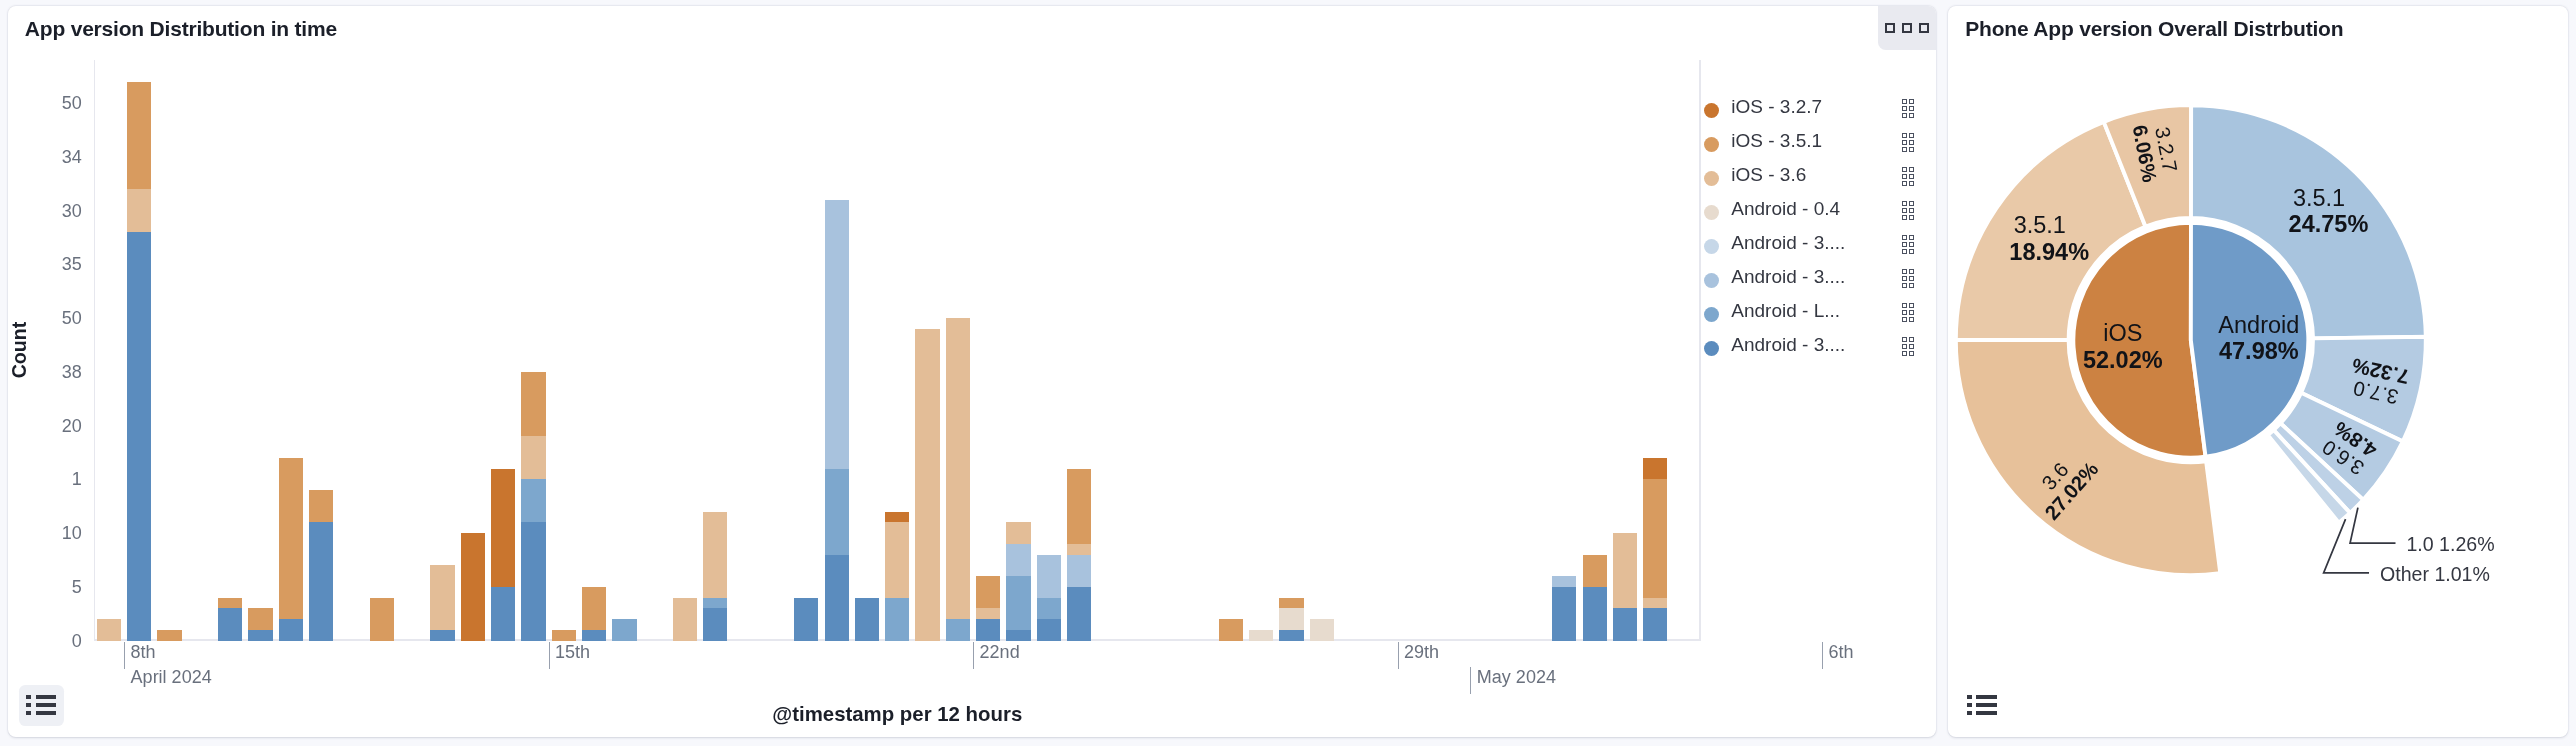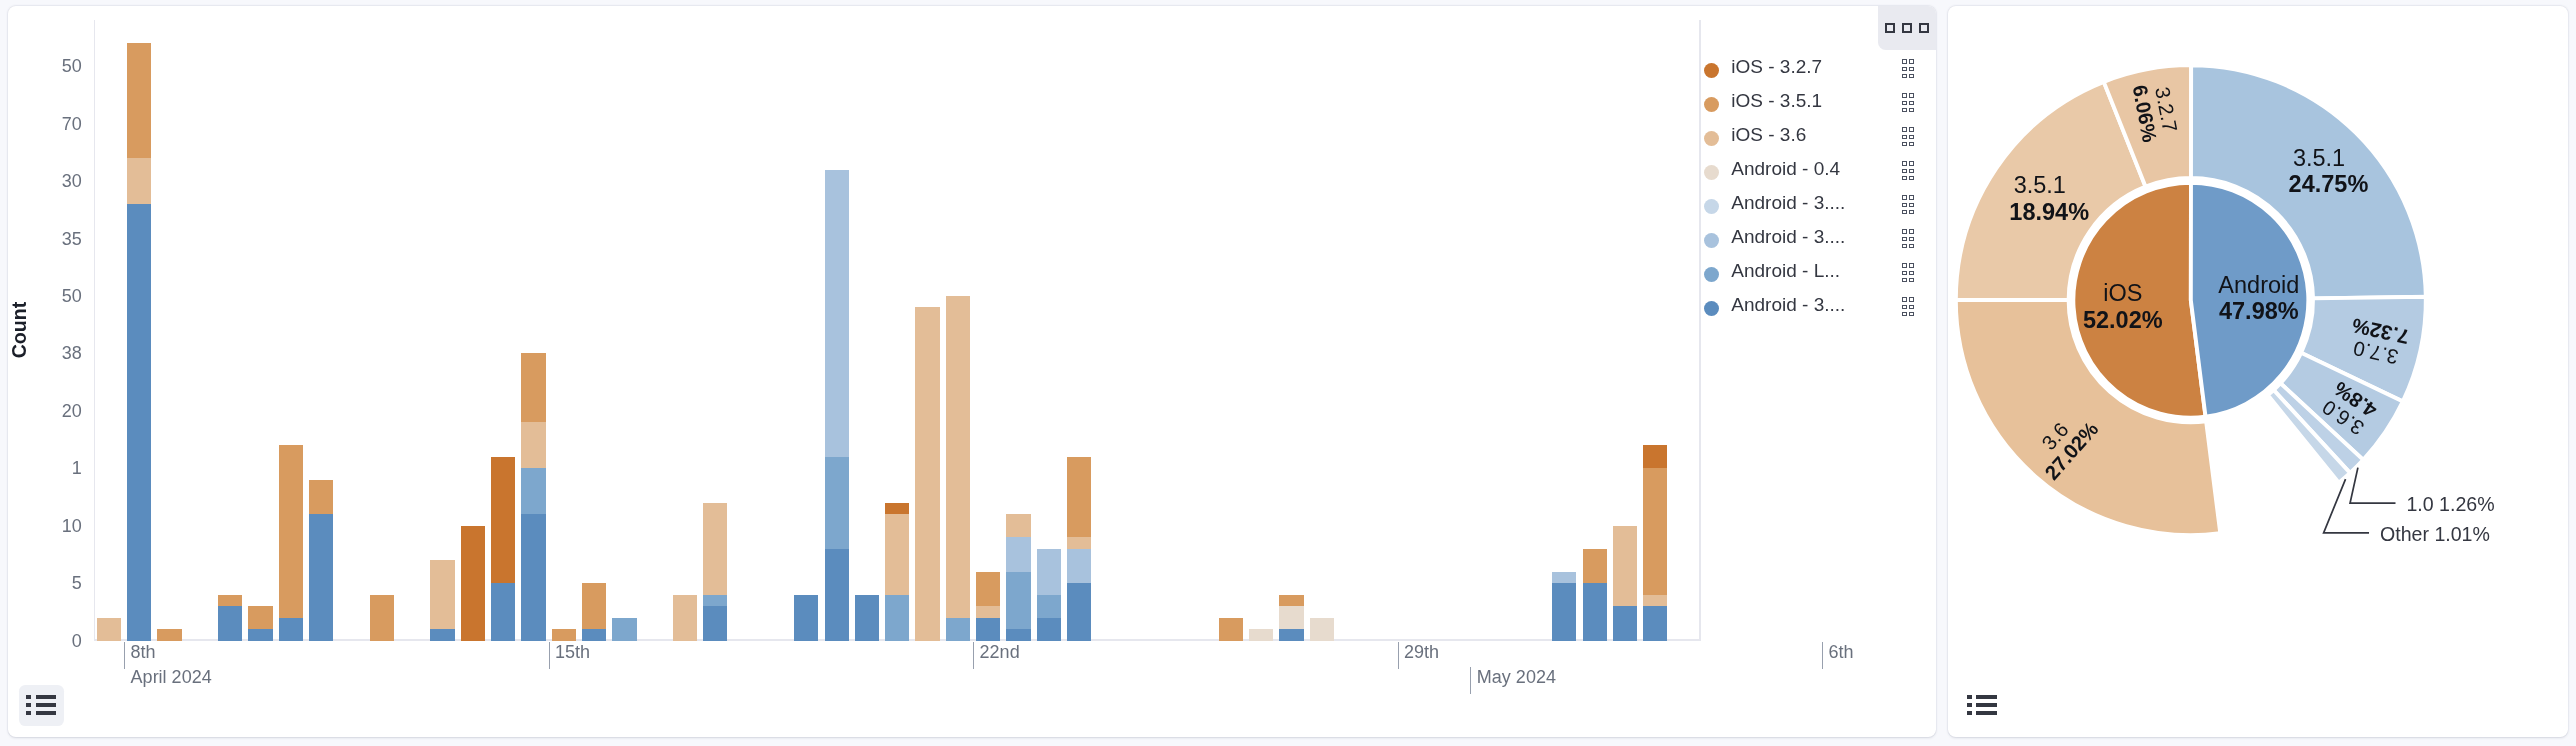--- a/index.html
+++ b/index.html
@@ -115,41 +115,42 @@
   .sun-pct-sm  { font-size: 26px; font-weight: bold; }
   .sun-leader { stroke: #343741; stroke-width: 2.2; fill: none; }
   .sun-out { font-size: 25px; fill: #343741; }
 </style>
 </head>
 <body>
 
 <div class="dashboard">
 
   <section class="panel panel-left">
+    <div class="panel-header">App version Distribution in time</div>
     <div class="panel-menu">
       <i></i>
       <i></i>
       <i></i>
     </div>
 
     <div class="panel-body">
       <div class="chart-area">
 
         <div class="yaxis" id="yaxis">
           <div class="ylabel">Count</div>
         <div class="ytick" style="top: 100%;">0</div>
             <div class="ytick" style="top: 90.7407%;">5</div>
             <div class="ytick" style="top: 81.4815%;">10</div>
             <div class="ytick" style="top: 72.2222%;">1</div>
             <div class="ytick" style="top: 62.963%; text-align: right;">20</div>
             <div class="ytick" style="top: 53.7037%;">38</div>
             <div class="ytick" style="top: 44.4444%;">50</div>
             <div class="ytick" style="top: 35.1852%;">35</div>
             <div class="ytick" style="top: 25.9259%;">30</div>
-            <div class="ytick" style="top: 16.6667%;">70</div>
+            <div class="ytick" style="top: 16.6667%;">34</div>
             <div class="ytick" style="top: 7.40741%;">50</div>
           </div>
 
         <div class="plot" id="plot">
           <div class="plot-border-l"></div>
           <div class="plot-border-r"></div>
           <div class="baseline"></div>
           <div class="bars" id="bars">
               <div class="bar" style="left: 0.188679%; width: 1.50943%; height: 3.7037%;">
                 <div class="seg" style="height: 100%; background: rgb(227, 189, 151);"></div>
@@ -312,20 +313,21 @@
             <div class="xtick" style="left: 81.1321%;">
               <span>29th</span>
             </div>
             <div class="xtick sub" style="left: 85.6604%;">
               <span>May 2024</span>
             </div>
             <div class="xtick" style="left: 107.547%;">
               <span>6th</span>
             </div>
           </div>
+        <div class="xtitle">@timestamp per 12 hours</div>
 
         <div class="legend" id="legend">
             <div class="legend-row">
               <span class="legend-dot" style="background: rgb(201, 117, 46);"></span>
               <span class="legend-text">iOS - 3.2.7</span>
               <span class="legend-grip">
                 <i></i>
                 <i></i>
                 <i></i>
                 <i></i>
@@ -433,20 +435,21 @@
           </span>
         <span class="lrow">
             <b></b>
             <s></s>
           </span>
       </span>
     </div>
   </section>
 
   <section class="panel panel-right">
+    <div class="panel-header">Phone App version Overall Distrbution</div>
     <div class="panel-body">
       <div class="sun-wrap">
         <svg class="sun-svg" id="sun" width="611" height="651" viewBox="0 0 780 830">
             <path d="M 310 375 L 328.7999850346456 523.8172051971717 A 150 150 0 1 1 310.1884955096052 225.00011843523723 Z" fill="#cc8242" stroke="#ffffff" stroke-width="5"></path>
             <path d="M 310 375 L 310.1884955096052 225.00011843523723 A 150 150 0 0 1 328.7999850346457 523.8172051971717 Z" fill="#6f9bc8" stroke="#ffffff" stroke-width="5"></path>
             <path d="M 347.5999700692912 672.6344103943434 A 300 300 0 0 1 10.000236870474453 374.6230089807893 L 154.0001231726467 374.80396467001043 A 156 156 0 0 0 329.55198443603143 529.7698934050586 Z" fill="#e7c19a" stroke="#ffffff" stroke-width="5"></path>
             <path d="M 10.000236870474453 374.6230089807893 A 300 300 0 0 1 198.86194876921712 96.34549426104036 L 252.2082133599929 230.099657015741 A 156 156 0 0 0 154.0001231726467 374.80396467001043 Z" fill="#e9c9a8" stroke="#ffffff" stroke-width="5"></path>
             <path d="M 198.86194876921712 96.34549426104036 A 300 300 0 0 1 310.37699101921044 75.00023687047445 L 310.19603532998946 219.0001231726467 A 156 156 0 0 0 252.2082133599929 230.099657015741 Z" fill="#e8c6a4" stroke="#ffffff" stroke-width="5"></path>
             <path d="M 310.37699101921044 75.00023687047445 A 300 300 0 0 1 609.9686744208083 370.6647530378172 L 465.98371069882035 372.745671579665 A 156 156 0 0 0 310.19603532998946 219.0001231726467 Z" fill="#a8c4de" stroke="#ffffff" stroke-width="5"></path>
             <path d="M 609.9686744208083 370.6647530378172 A 300 300 0 0 1 580.7214619314874 504.26673992051565 L 450.77516020437344 442.21870475866814 A 156 156 0 0 0 465.98371069882035 372.745671579665 Z" fill="#b4cbe2" stroke="#ffffff" stroke-width="5"></path>

